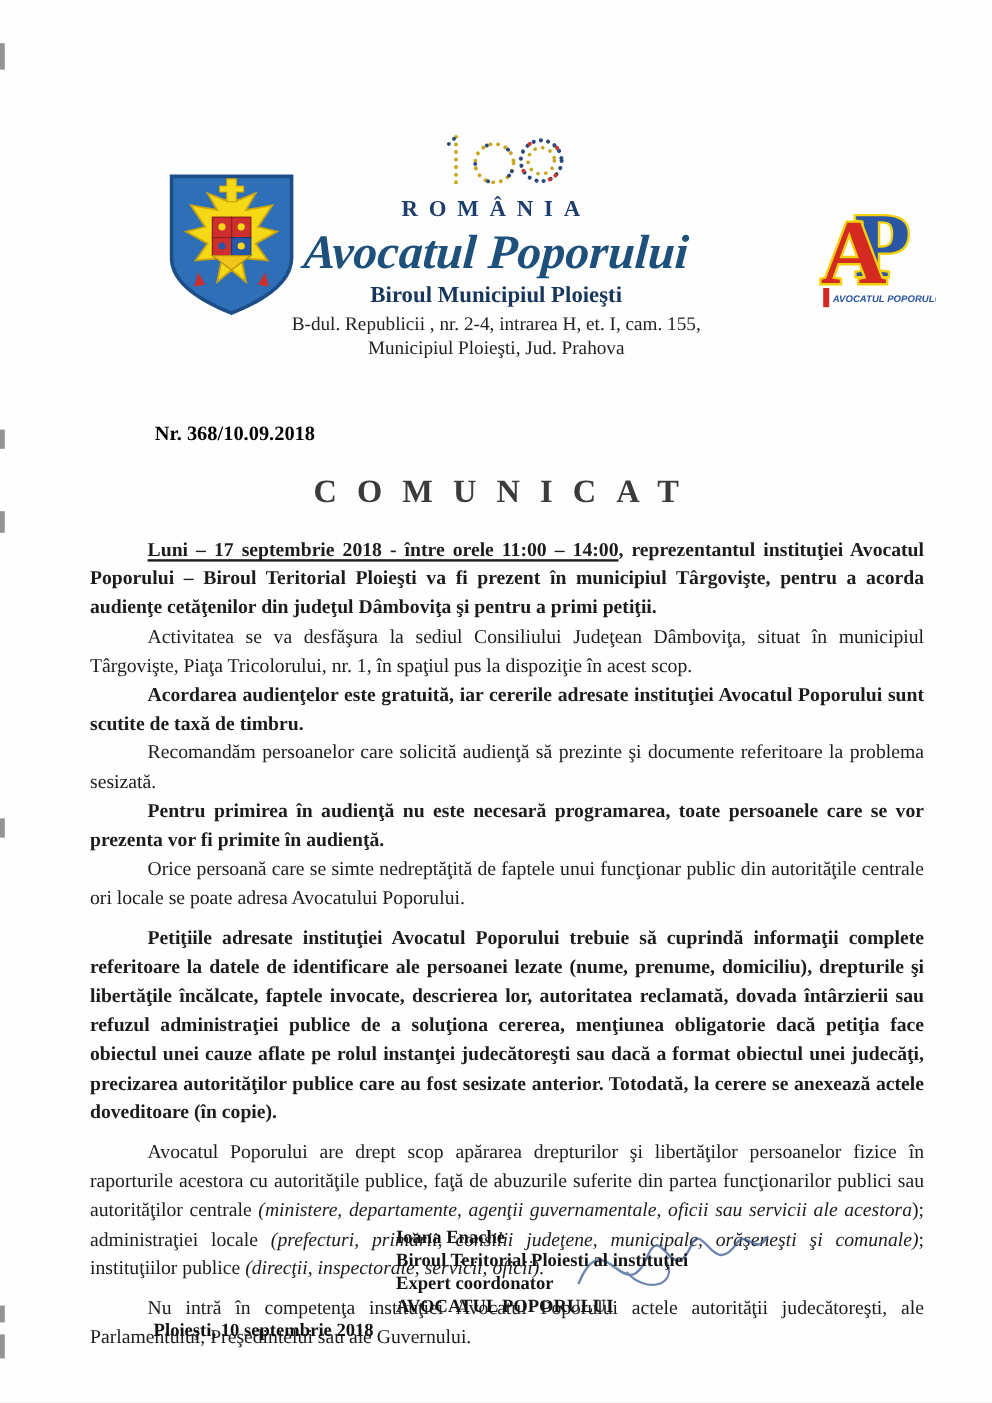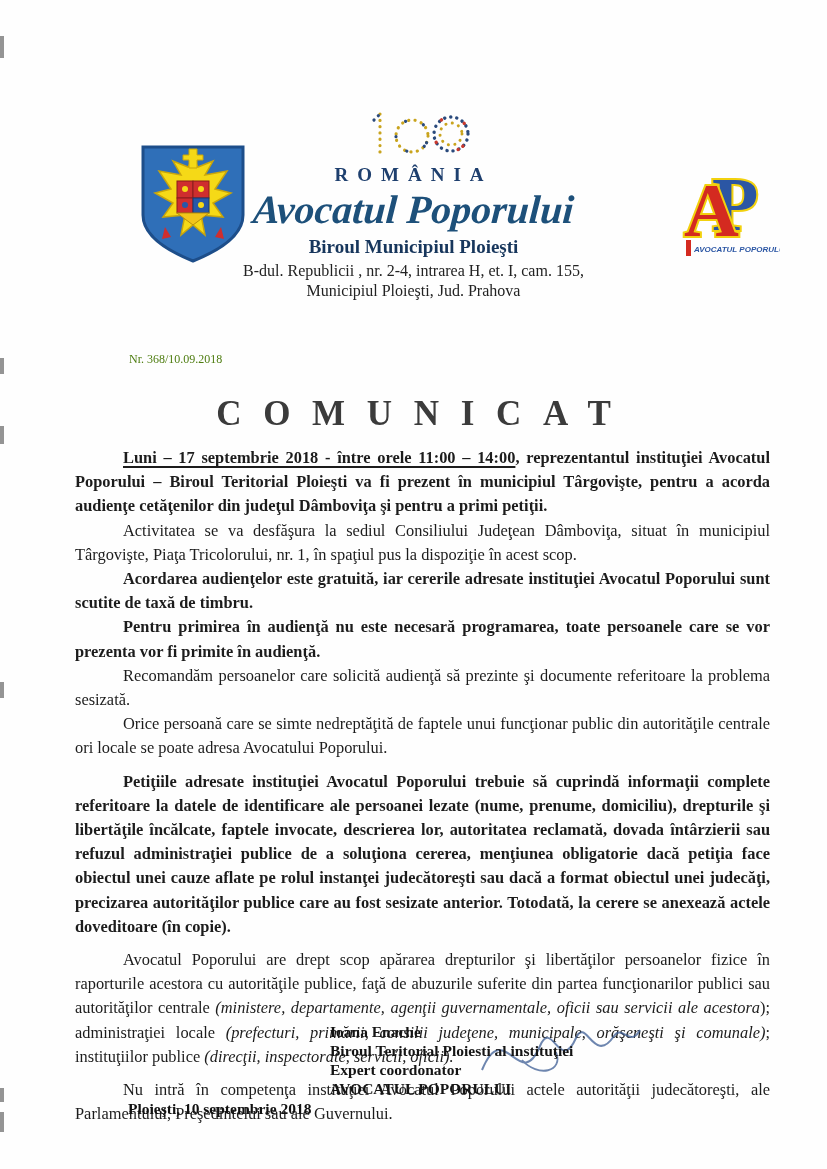--- a/index.html
+++ b/index.html
@@ -33,25 +33,25 @@
   .contact-strip{
     position:absolute;left:84px;top:308px;width:690px;
     border-top:4px double #3a6287;
     border-bottom:4px double #3a6287;
     padding:3px 0 4px 0;
     text-align:center;font-size:15.5px;color:#1d2b3a;
   }
   
   .doc-number{
     position:absolute;left:129px;top:352px;
-    font-size:12px;font-weight:normal;color:#4d7c0f;
+    font-size:17px;font-weight:bold;color:#000000;
   }
   .doc-title{
     position:absolute;left:0;right:0;top:394px;
-    text-align:center;font-size:35px;font-weight:600;
+    text-align:center;font-size:27px;font-weight:600;
     letter-spacing:0.62em;text-indent:0.62em;color:#3b3b3b;
   }
   .body-text{
     position:absolute;left:75px;top:446px;width:695px;
     font-size:16.4px;line-height:24.2px;text-align:justify;color:#1c1c1c;
   }
   .body-text p{margin:0;text-indent:48px;}
   .body-text p.gap{margin-top:9px;}
   .b{font-weight:bold;}
   .i{font-style:italic;}
@@ -124,22 +124,22 @@
 
 
   <div class="doc-number">Nr. 368/10.09.2018</div>
 
   <div class="doc-title">COMUNICAT</div>
 
   <div class="body-text" id="paragraphs">
       <p><span class="b u">Luni – 17 septembrie 2018 - între orele 11:00 – 14:00</span><span class="b">, reprezentantul instituţiei Avocatul Poporului – Biroul Teritorial Ploieşti va fi prezent în municipiul Târgovişte, pentru a acorda audienţe cetăţenilor din judeţul Dâmboviţa şi pentru a primi petiţii.</span></p>
       <p><span>Activitatea se va desfăşura la sediul Consiliului Judeţean Dâmboviţa, situat în municipiul Târgovişte, Piaţa Tricolorului, nr. 1, în spaţiul pus la dispoziţie în acest scop.</span></p>
       <p><span class="b">Acordarea audienţelor este gratuită, iar cererile adresate instituţiei Avocatul Poporului sunt scutite de taxă de timbru.</span></p>
+      <p><span>Recomandăm persoanelor care solicită audienţă să prezinte şi documente referitoare la problema sesizată.</span></p>
       <p><span class="b">Pentru primirea în audienţă nu este necesară programarea, toate persoanele care se vor prezenta vor fi primite în audienţă.</span></p>
-      <p><span>Recomandăm persoanelor care solicită audienţă să prezinte şi documente referitoare la problema sesizată.</span></p>
       <p><span>Orice persoană care se simte nedreptăţită de faptele unui funcţionar public din autorităţile centrale ori locale se poate adresa Avocatului Poporului.</span></p>
       <p class="gap"><span class="b">Petiţiile adresate instituţiei Avocatul Poporului trebuie să cuprindă informaţii complete referitoare la datele de identificare ale persoanei lezate (nume, prenume, domiciliu), drepturile şi libertăţile încălcate, faptele invocate, descrierea lor, autoritatea reclamată, dovada întârzierii sau refuzul administraţiei publice de a soluţiona cererea, menţiunea obligatorie dacă petiţia face obiectul unei cauze aflate pe rolul instanţei judecătoreşti sau dacă a format obiectul unei judecăţi, precizarea autorităţilor publice care au fost sesizate anterior. Totodată, la cerere se anexează actele doveditoare (în copie).</span></p>
       <p class="gap"><span>Avocatul Poporului are drept scop apărarea drepturilor şi libertăţilor persoanelor fizice în raporturile acestora cu autorităţile publice, faţă de abuzurile suferite din partea funcţionarilor publici sau autorităţilor centrale </span><span class="i">(ministere, departamente, agenţii guvernamentale, oficii sau servicii ale acestora</span><span>); administraţiei locale </span><span class="i">(prefecturi, primării, consilii judeţene, municipale, orăşeneşti şi comunale)</span><span>; instituţiilor publice </span><span class="i">(direcţii, inspectorate, servicii, oficii).</span></p>
       <p class="gap"><span>Nu intră în competenţa instituţiei Avocatul Poporului actele autorităţii judecătoreşti, ale Parlamentului, Preşedintelui sau ale Guvernului.</span></p>
     </div>
 
   <svg class="sig-scribble" width="180" height="95" viewBox="0 0 180 95">
     <path d="M14,62 C36,8 52,86 72,38 C84,10 92,66 108,30 C118,8 126,58 146,28 C154,16 162,40 172,22" fill="none" stroke="#3f5f95" stroke-width="2"></path>
     <path d="M54,52 C70,70 96,64 88,44" fill="none" stroke="#3f5f95" stroke-width="1.8"></path>
   </svg>

